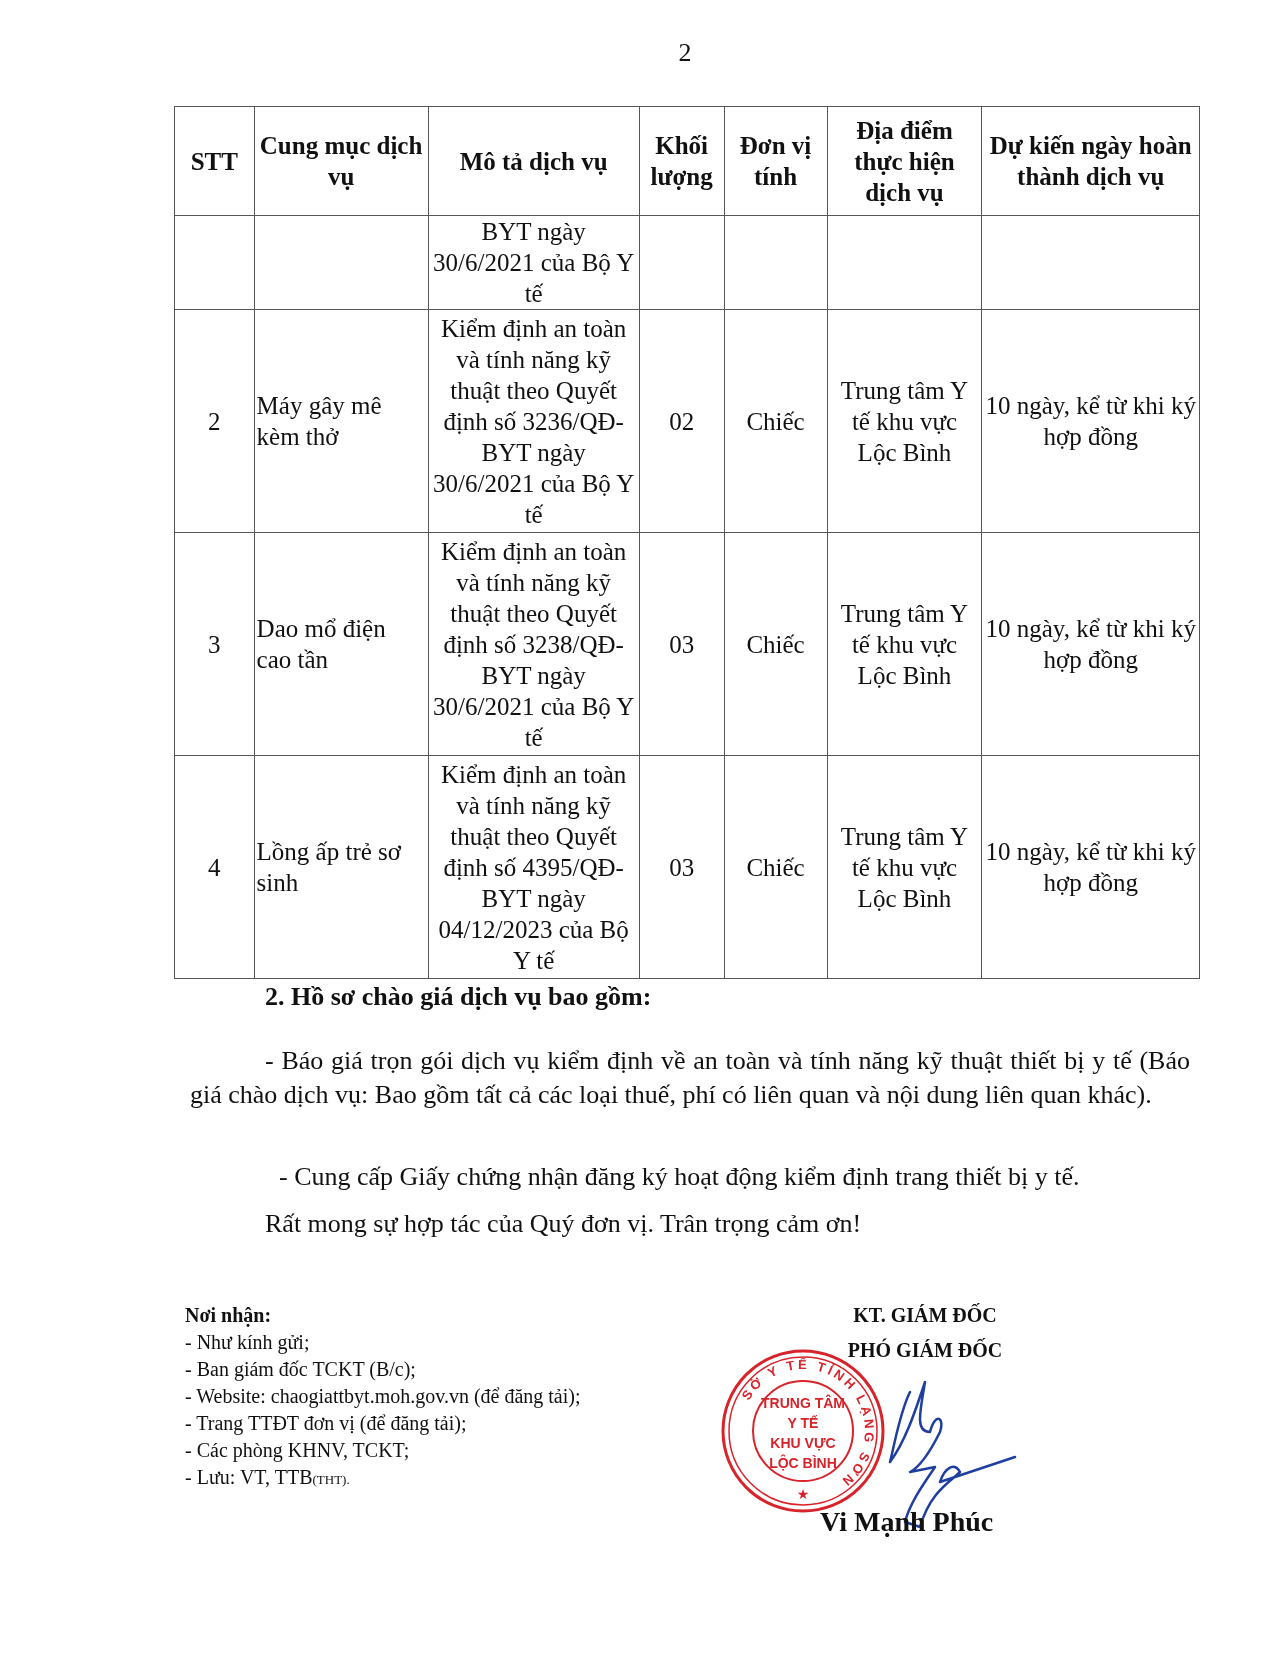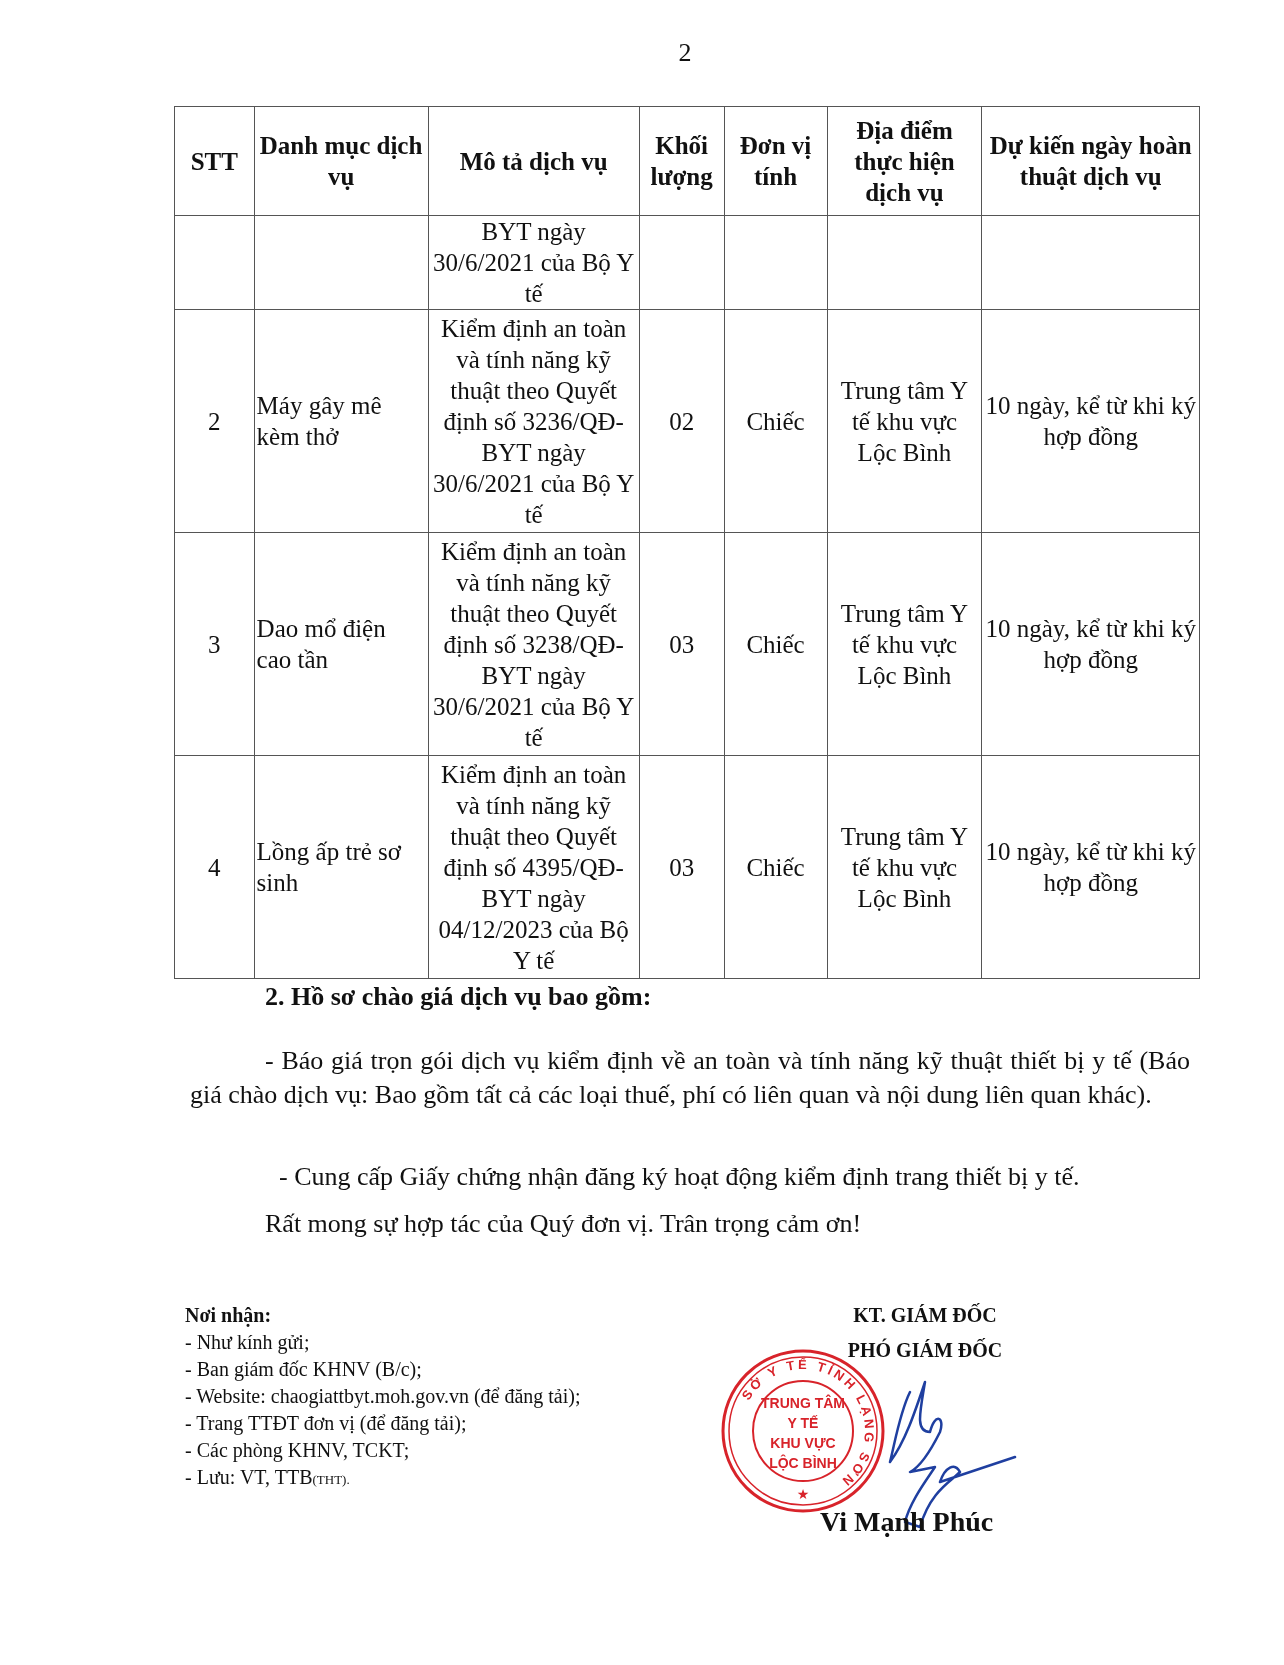--- a/index.html
+++ b/index.html
@@ -38,26 +38,26 @@
       <col style="width:164px">
       <col style="width:199px">
       <col style="width:80px">
       <col style="width:97px">
       <col style="width:146px">
       <col style="width:205px">
   </colgroup>
   <thead>
     <tr>
       <th>STT</th>
-      <th>Danh mục dịch vụ</th>
+      <th>Cung mục dịch vụ</th>
       <th>Mô tả dịch vụ</th>
       <th>Khối lượng</th>
       <th>Đơn vị tính</th>
       <th>Địa điểm thực hiện dịch vụ</th>
-      <th>Dự kiến ngày hoàn thuật dịch vụ</th>
+      <th>Dự kiến ngày hoàn thành dịch vụ</th>
     </tr>
   </thead>
   <tbody>
     <tr class="row-cont">
       <td></td>
         <td></td>
       <td>BYT ngày 30/6/2021 của Bộ Y tế</td>
       <td></td>
         <td></td>
         <td></td>
@@ -94,21 +94,21 @@
 </table>
 
 <div class="sec sec-title">2. Hồ sơ chào giá dịch vụ bao gồm:</div>
 <div class="sec para p1">- Báo giá trọn gói dịch vụ kiểm định về an toàn và tính năng kỹ thuật thiết bị y tế (Báo giá chào dịch vụ: Bao gồm tất cả các loại thuế, phí có liên quan và nội dung liên quan khác).</div>
 <div class="sec p2">- Cung cấp Giấy chứng nhận đăng ký hoạt động kiểm định trang thiết bị y tế.</div>
 <div class="sec p3">Rất mong sự hợp tác của Quý đơn vị. Trân trọng cảm ơn!</div>
 
 <div class="recipients">
   <div class="rh">Nơi nhận:</div>
   <div>- Như kính gửi;</div>
-  <div>- Ban giám đốc KHNV (B/c);</div>
+  <div>- Ban giám đốc TCKT (B/c);</div>
   <div>- Website: chaogiattbyt.moh.gov.vn (để đăng tải);</div>
   <div>- Trang TTĐT đơn vị (để đăng tải);</div>
   <div>- Các phòng KHNV, TCKT;</div>
   <div><span>- Lưu: VT, TTB</span><span class="sub">(THT).</span></div>
 </div>
 
 <div class="sign">
   <div>KT. GIÁM ĐỐC</div>
   <div>PHÓ GIÁM ĐỐC</div>
 </div>

